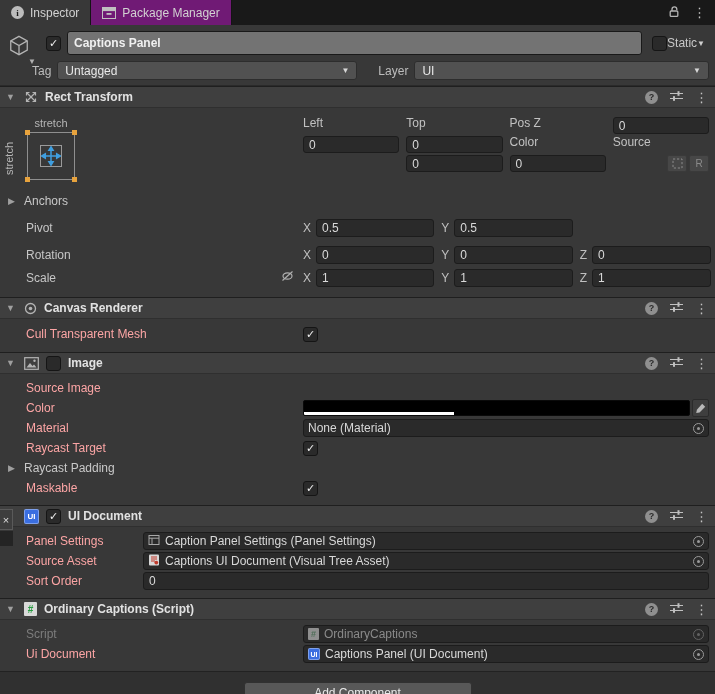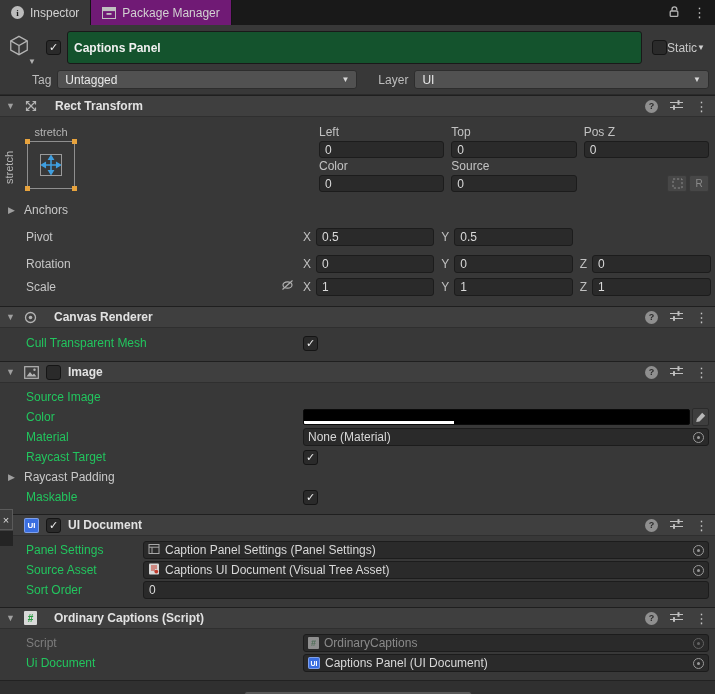--- a/index.html
+++ b/index.html
@@ -15,65 +15,65 @@
   .info-icon{width:13px;height:13px;border-radius:50%;background:#bcbcbc;color:#1b1b1b;font-weight:700;font-size:9px;display:inline-flex;align-items:center;justify-content:center;font-family:"Liberation Serif",serif}
   .kebab{font-size:13px;color:#c4c4c4;line-height:1}
 
   
   .go-header{position:relative;flex:none;padding:6px 6px 5px 0;background:#383838;border-bottom:1px solid #2a2a2a}
   .go-cube{position:absolute;left:8px;top:9px}
   .go-cube-caret{position:absolute;left:28px;top:32px;font-size:8px;color:#b0b0b0}
   .grow1{display:flex;align-items:center;gap:6px;margin-left:46px}
   .grow2{display:flex;align-items:center;gap:6px;margin-left:32px;margin-top:6px}
   .chk{width:15px;height:15px;background:#2a2a2a;border:1px solid #151515;border-radius:3px;color:#f0f0f0;font-size:11px;display:inline-flex;align-items:center;justify-content:center;flex:none;line-height:1}
-  .namefield{flex:1;height:33px;background:#14532d;border:1px solid #191919;border-radius:3px;padding:0 6px;color:#f0f0f0;font-weight:700;display:flex;align-items:center}
+  .namefield{flex:1;height:24px;background:#737373;border:1px solid #191919;border-radius:3px;padding:0 6px;color:#f0f0f0;font-weight:700;display:flex;align-items:center}
   .static-wrap{display:flex;align-items:center;flex:none;padding:0 4px 0 4px}
   .caret{font-size:8px;color:#cfcfcf}
   .dd{height:19px;background:#515151;border:1px solid #2d2d2d;border-radius:3px;display:flex;align-items:center;padding:0 7px;color:#e8e8e8}
   .dd .ddcaret{margin-left:auto;font-size:8px;color:#d8d8d8;padding-left:6px}
   .dd.tag{width:300px}
   .dd.layer{flex:1}
   .mini-lbl{color:#bdbdbd}
   .layer-lbl{margin-left:15px}
 
   
   .chdr{flex:none;height:22px;background:#3f3f3f;border-top:1px solid #1f1f1f;border-bottom:1px solid #2f2f2f;display:flex;align-items:center;padding:0 7px 0 6px;gap:5px}
   .fold{width:13px;flex:none;font-size:9px;color:#9f9f9f}
   .cicon{flex:none;display:flex;align-items:center;justify-content:center}
-  .ctitle{font-weight:700;color:#e2e2e2;margin-left:12px}
+  .ctitle{font-weight:700;color:#e2e2e2;margin-left:2px}
   .ctitle.tight{margin-left:2px}
   .hdr-icons{margin-left:auto;display:flex;align-items:center;gap:12px}
   .qicon{width:13px;height:13px;border-radius:50%;background:#8f8f8f;color:#2b2b2b;font-weight:700;font-size:9px;display:inline-flex;align-items:center;justify-content:center}
   .cbody{flex:none;background:#383838;padding:4px 0 7px 0}
 
   .row{display:flex;align-items:center;height:20px;padding:0 6px 0 26px}
   .row.fold-row{padding-left:8px}
   .row .fold{width:16px}
-  .lbl{flex:none;width:277px;color:#22c55e;display:flex;align-items:center;justify-content:space-between;padding-right:9px}
+  .lbl{flex:none;width:277px;color:#fca5a5;display:flex;align-items:center;justify-content:space-between;padding-right:9px}
   .lbl.w117{width:117px}
   .disabled{color:#7d7d7d}
 
   .tfield{height:18px;background:#2a2a2a;border:1px solid #1c1c1c;border-radius:3px;padding:0 5px;display:flex;align-items:center;color:#dadada}
   .tfield.grow{flex:1}
   .ofield{height:18px;background:#2a2a2a;border:1px solid #1c1c1c;border-radius:3px;padding:0 4px 0 4px;display:flex;align-items:center;gap:5px;flex:1;color:#d8d8d8;min-width:0}
   .ofield .otext{white-space:nowrap;overflow:hidden;text-overflow:ellipsis}
   .picker{margin-left:auto;width:11px;height:11px;border-radius:50%;border:1px solid #9a9a9a;display:flex;align-items:center;justify-content:center;flex:none}
   .picker::after{content:"";width:3px;height:3px;border-radius:50%;background:#9a9a9a}
   .picker.dim{opacity:.5}
   .dimtext{color:#8a8a8a}
 
   
   .rt-wrap{position:relative;height:74px;margin-top:5px}
   .stretch-top{position:absolute;left:27px;top:0;width:48px;text-align:center;font-size:11px;color:#b6b6b6}
   .stretch-left{position:absolute;left:3px;top:17px;height:48px;font-size:11px;color:#b6b6b6;writing-mode:vertical-lr;transform:rotate(180deg);text-align:center}
   .anchorbox{position:absolute;left:27px;top:15px;width:48px;height:48px;border:1px solid #8f8f8f}
   .adot{position:absolute;width:5px;height:5px;background:#e8a33d}
   .adot.tl{left:-3px;top:-3px}.adot.tr{right:-3px;top:-3px}.adot.bl{left:-3px;bottom:-3px}.adot.br{right:-3px;bottom:-3px}
   .innerbox{position:absolute;left:12px;top:12px;right:12px;bottom:12px;border:1px solid #9a9a9a;display:flex;align-items:center;justify-content:center}
-  .rt-grid{position:absolute;left:319px;right:6px;top:0;display:grid;grid-template-columns:1fr 1fr 1fr;column-gap:7px;row-gap:2px}
+  .rt-grid{position:absolute;left:303px;right:6px;top:0;display:grid;grid-template-columns:1fr 1fr 1fr 1fr;column-gap:7px;row-gap:2px}
   .glabel{height:13px;line-height:13px;color:#c2c2c2}
   .rt-grid .tfield{height:17px}
   .btncell{display:flex;justify-content:flex-end;align-items:center;gap:2px}
   .sqbtn{width:20px;height:17px;background:#474747;border:1px solid #3a3a3a;border-radius:2px;display:flex;align-items:center;justify-content:center;color:#8b8b8b;font-size:10px}
 
   .vrow{display:flex;align-items:center;height:21px;padding:0 4px 0 26px;margin-bottom:2px}
   .vlbl{flex:none;width:277px;display:flex;align-items:center;justify-content:space-between;padding-right:9px;color:#c6c6c6}
   .vvals{flex:1;display:grid;grid-template-columns:1fr 1fr 1fr;column-gap:7px}
   .axis{display:flex;align-items:center;gap:5px}
   .axis .axl{flex:none;color:#c0c0c0}

